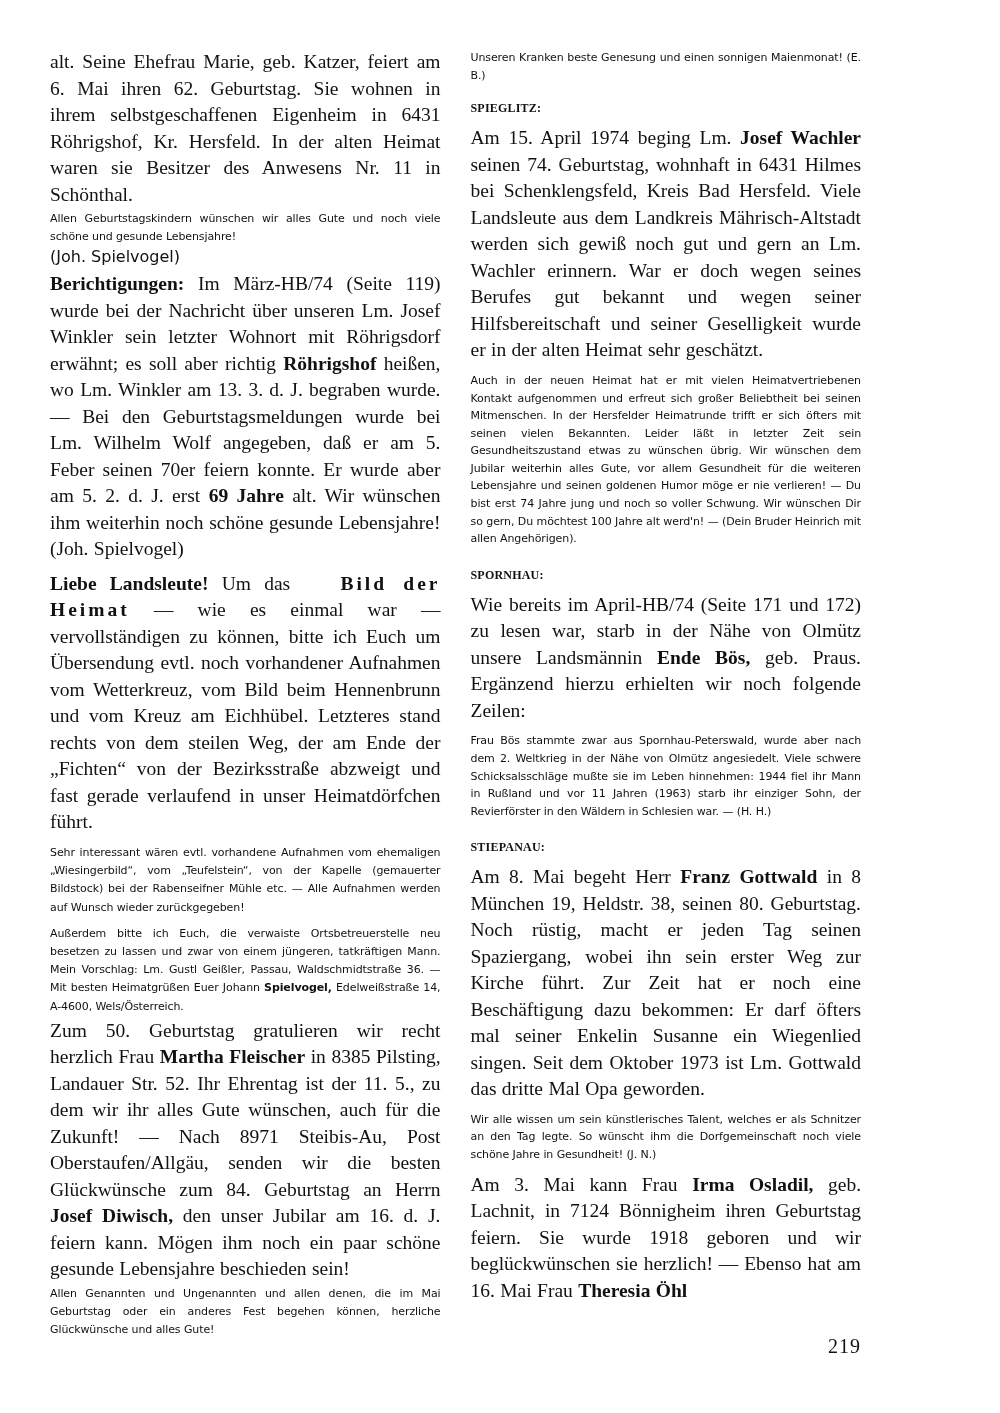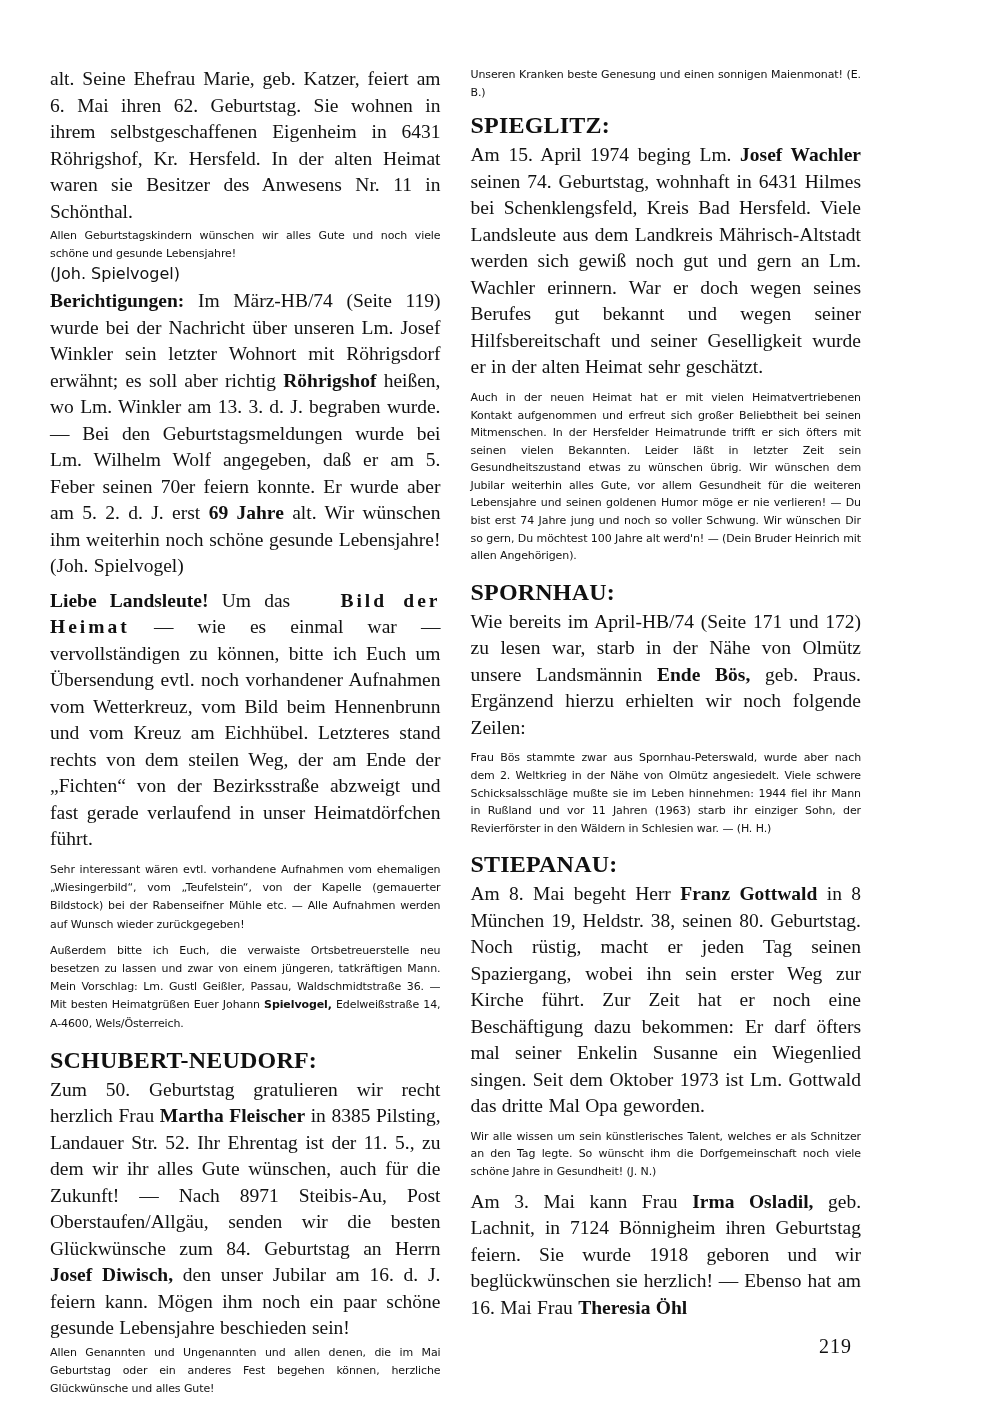--- a/index.html
+++ b/index.html
@@ -14,21 +14,21 @@
     font-family: "Liberation Serif", serif;
     color: #111;
     overflow: hidden;
   }
   .page {
     position: absolute;
     left: 0; top: 0;
     width: 916px;
     height: 1413px;
     box-sizing: border-box;
-    padding: 66px 55px 40px 50px;
+    padding: 49px 55px 40px 50px;
   }
   .cols {
     display: flex;
     gap: 30px;
     align-items: flex-start;
   }
   .col {
     width: 440px;
     box-sizing: border-box;
   }
@@ -56,32 +56,32 @@
   }
   .sig {
     font-family: "DejaVu Sans", sans-serif;
     font-size: 16px;
     line-height: 17px;
     text-align: left;
     margin: 0 0 6px 0;
   }
   h2.heading {
     font-family: "Liberation Serif", serif;
-    font-size: 24px;
+    font-size: 12px;
     font-weight: bold;
     margin: 14px 0 4px 0;
     line-height: 26px;
     letter-spacing: 0.2px;
   }
   .b { font-weight: bold; }
   .sp { letter-spacing: 3px; margin-left: 37px; }
   .gap-sm { height: 6px; }
   .pagenum {
     position: absolute;
-    right: 64px;
+    right: 55px;
     bottom: 55px;
     font-family: "Liberation Serif", serif;
     font-size: 20px;
     letter-spacing: 1px;
   }
 </style>
 </head>
 <body>
 
 <div class="page">
@@ -101,21 +101,20 @@
       <p class="p-serif"><span class="b">Liebe Landsleute!</span><span> Um das </span><span class="sp b">Bild der Heimat</span><span> — wie es einmal war — vervollständigen zu können, bitte ich Euch um Übersendung evtl. noch vorhandener Aufnahmen vom Wetterkreuz, vom Bild beim Hennenbrunn und vom Kreuz am Eichhübel. Letzteres stand rechts von dem steilen Weg, der am Ende der „Fichten“ von der Bezirksstraße abzweigt und fast gerade verlaufend in unser Heimatdörfchen führt.</span></p>
 
       <div class="gap-sm"></div>
 
       <p class="p-sans">Sehr interessant wären evtl. vorhandene Aufnahmen vom ehemaligen „Wiesingerbild“, vom „Teufelstein“, von der Kapelle (gemauerter Bildstock) bei der Rabenseifner Mühle etc. — Alle Aufnahmen werden auf Wunsch wieder zurückgegeben!</p>
 
       <div class="gap-sm"></div>
 
       <p class="p-sans"><span>Außerdem bitte ich Euch, die verwaiste Ortsbetreuerstelle neu besetzen zu lassen und zwar von einem jüngeren, tatkräftigen Mann. Mein Vorschlag: Lm. Gustl Geißler, Passau, Waldschmidtstraße 36. — Mit besten Heimatgrüßen Euer Johann </span><span class="b">Spielvogel,</span><span> Edelweißstraße 14, A-4600, Wels/Österreich.</span></p>
 
-      <h2 class="heading">SCHUBERT-NEUDORF:</h2>
 
       <p class="p-serif"><span>Zum 50. Geburtstag gratulieren wir recht herzlich Frau </span><span class="b">Martha Fleischer</span><span> in 8385 Pilsting, Landauer Str. 52. Ihr Ehrentag ist der 11. 5., zu dem wir ihr alles Gute wünschen, auch für die Zukunft! — Nach 8971 Steibis-Au, Post Oberstaufen/Allgäu, senden wir die besten Glückwünsche zum 84. Geburtstag an Herrn </span><span class="b">Josef Diwisch,</span><span> den unser Jubilar am 16. d. J. feiern kann. Mögen ihm noch ein paar schöne gesunde Lebensjahre beschieden sein!</span></p>
 
       <p class="p-sans">Allen Genannten und Ungenannten und allen denen, die im Mai Geburtstag oder ein anderes Fest begehen können, herzliche Glückwünsche und alles Gute!</p>
 
     </div>
 
     <div class="col">
 
       <p class="p-sans">Unseren Kranken beste Genesung und einen sonnigen Maienmonat! (E. B.)</p>

